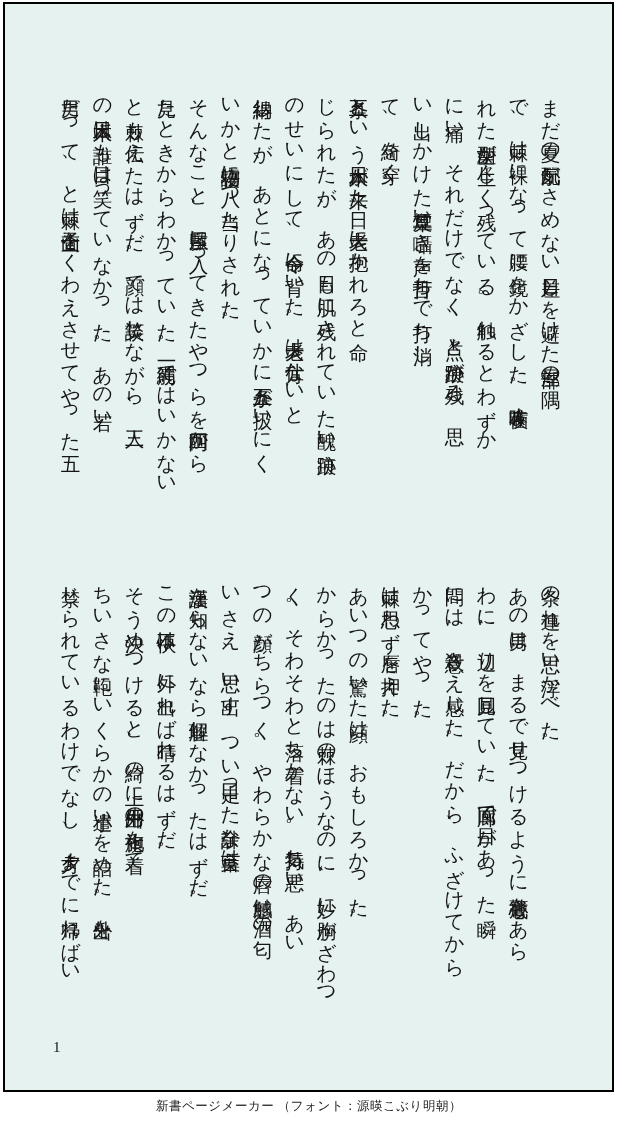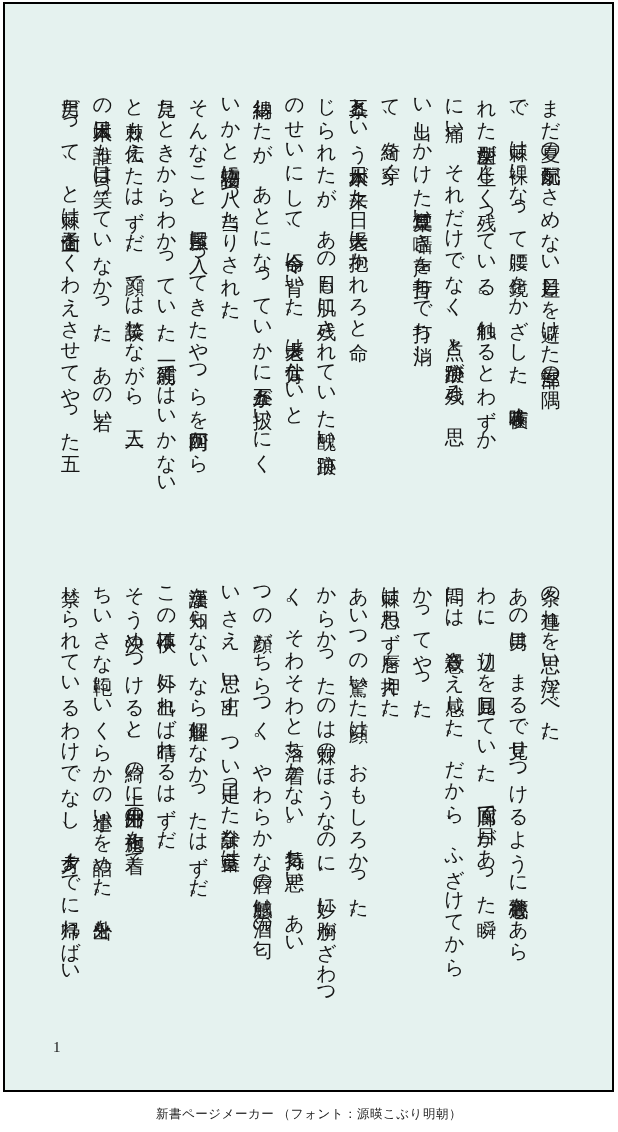--- a/index.html
+++ b/index.html
@@ -57,21 +57,20 @@
     position: absolute;
     left: 0;
     right: 0;
     top: 1098px;
     text-align: center;
     font-size: 12.5px;
     line-height: 1.3;
     color: #1d1d1d;
     letter-spacing: 0.5px;
     font-family: "Liberation Serif", "DejaVu Serif", serif;
-    margin-top: 8px;
   }
 </style>
 </head>
 <body>
 
 <div class="page">
   <div class="sheet">
     <div class="vtext block-top">
         <p>まだ夏の気配がさめない日差しを避けた部屋の隅</p>
         <p>で、棘は裸になって腰に鏡をかざした。昨夜噛ま</p>

